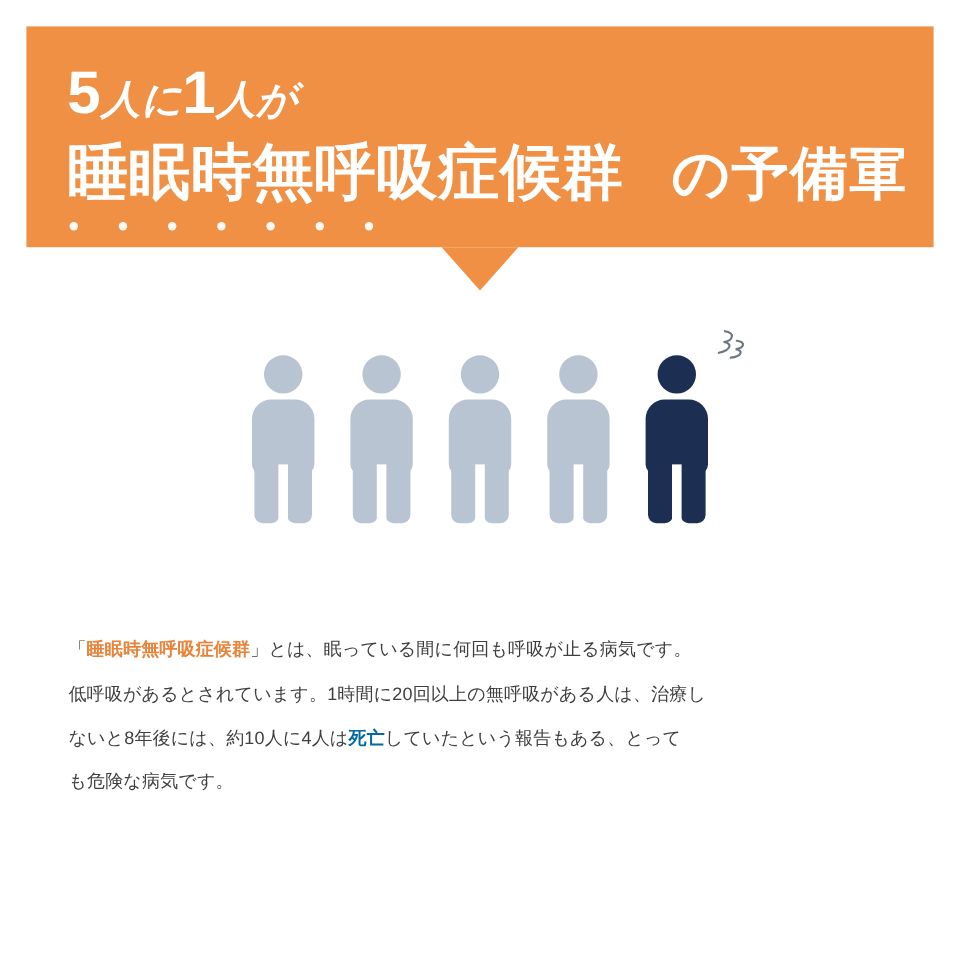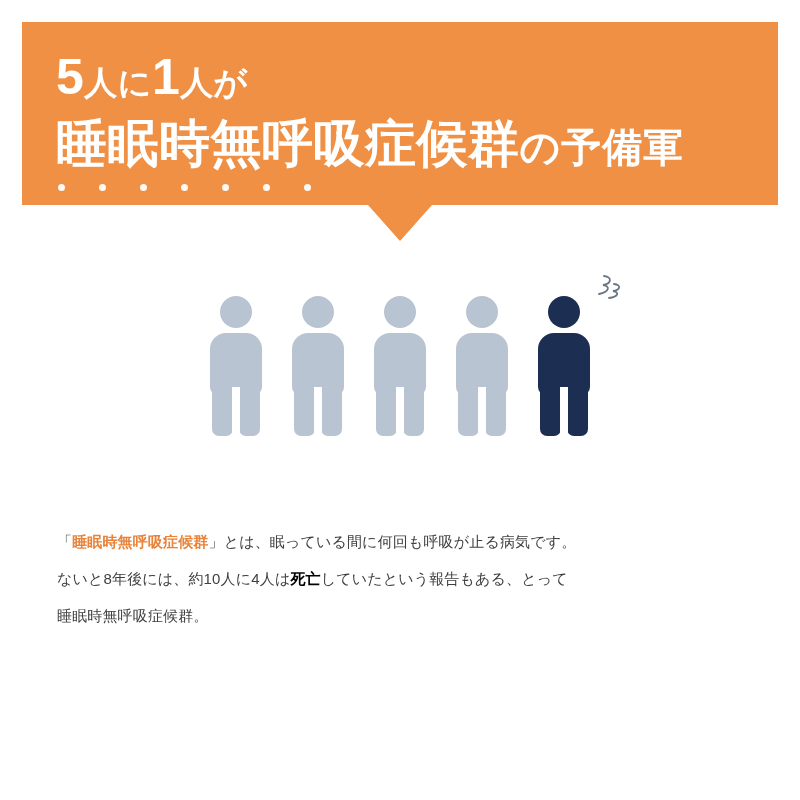--- a/index.html
+++ b/index.html
@@ -42,36 +42,38 @@
     line-height: 1.18;
     letter-spacing: 0.01em;
     font-weight: bold;
     white-space: nowrap;
   }
   .banner-line1 .big {
     font-size: 50px;
   }
   .banner-line1 .small {
     font-size: 33px;
+    font-style: italic;
   }
   .banner-line2 {
     color: #ffffff;
     font-size: 46px;
     line-height: 1.22;
     font-weight: bold;
     white-space: nowrap;
     margin-top: 6px;
   }
   .banner-line2 .emph {
     font-size: 51px;
     letter-spacing: 0.01em;
   }
   .banner-line2 .tail {
-    font-size: 40px;
+    font-size: 48px;
     letter-spacing: 0.02em;
+    margin-left: 40px;
   }
   
   .dot-row {
     position: absolute;
     left: 36px;
     bottom: 14px;
     display: flex;
     gap: 34px;
   }
   .dot-row i {
@@ -177,21 +179,21 @@
     position: absolute;
     left: 57px;
     top: 524px;
     width: 692px;
     font-size: 15px;
     line-height: 2.45;
     color: #3f3f3f;
     letter-spacing: 0.01em;
   }
   .copy .hl-orange { color: #e8833a; font-weight: bold; }
-  .copy .hl-red { color: #000000; font-weight: bold; }
+  .copy .hl-red { color: #0369a1; font-weight: bold; }
   .copy p { margin: 0; }
 </style>
 </head>
 <body>
 
 <div class="page">
 
   <div class="banner-wrap">
     <div class="banner">
       <div class="banner-line1">
@@ -268,17 +270,18 @@
         <div class="leg l"></div>
         <div class="leg r"></div>
         <div class="gap"></div>
       </div>
     </div>
 
   </div>
 
   <div class="copy">
     <p><span>「</span><span class="hl-orange">睡眠時無呼吸症候群</span><span>」とは、眠っている間に何回も呼吸が止る病気です。</span></p>
+    <p>低呼吸があるとされています。1時間に20回以上の無呼吸がある人は、治療し</p>
     <p><span>ないと8年後には、約10人に4人は</span><span class="hl-red">死亡</span><span>していたという報告もある、とって</span></p>
-    <p>睡眠時無呼吸症候群。</p>
+    <p>も危険な病気です。</p>
   </div>
 
 </div>
 
 </body></html>

